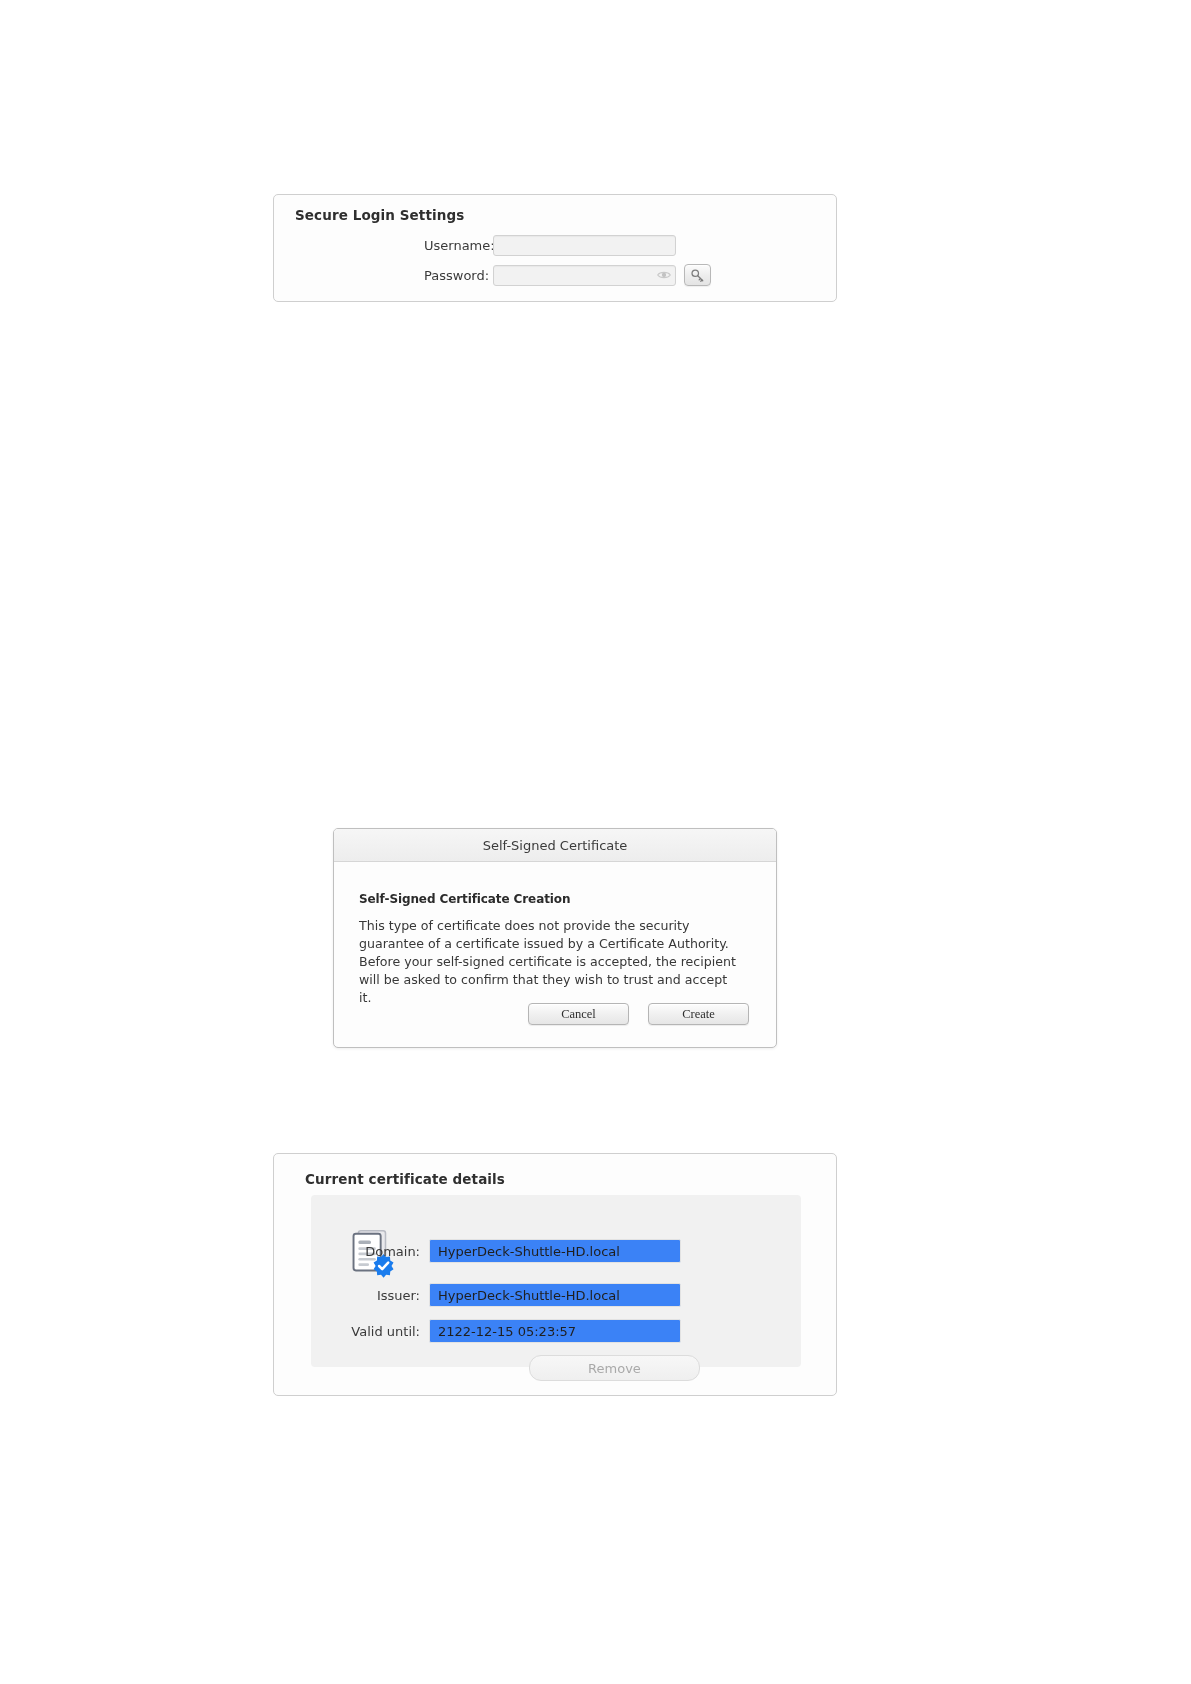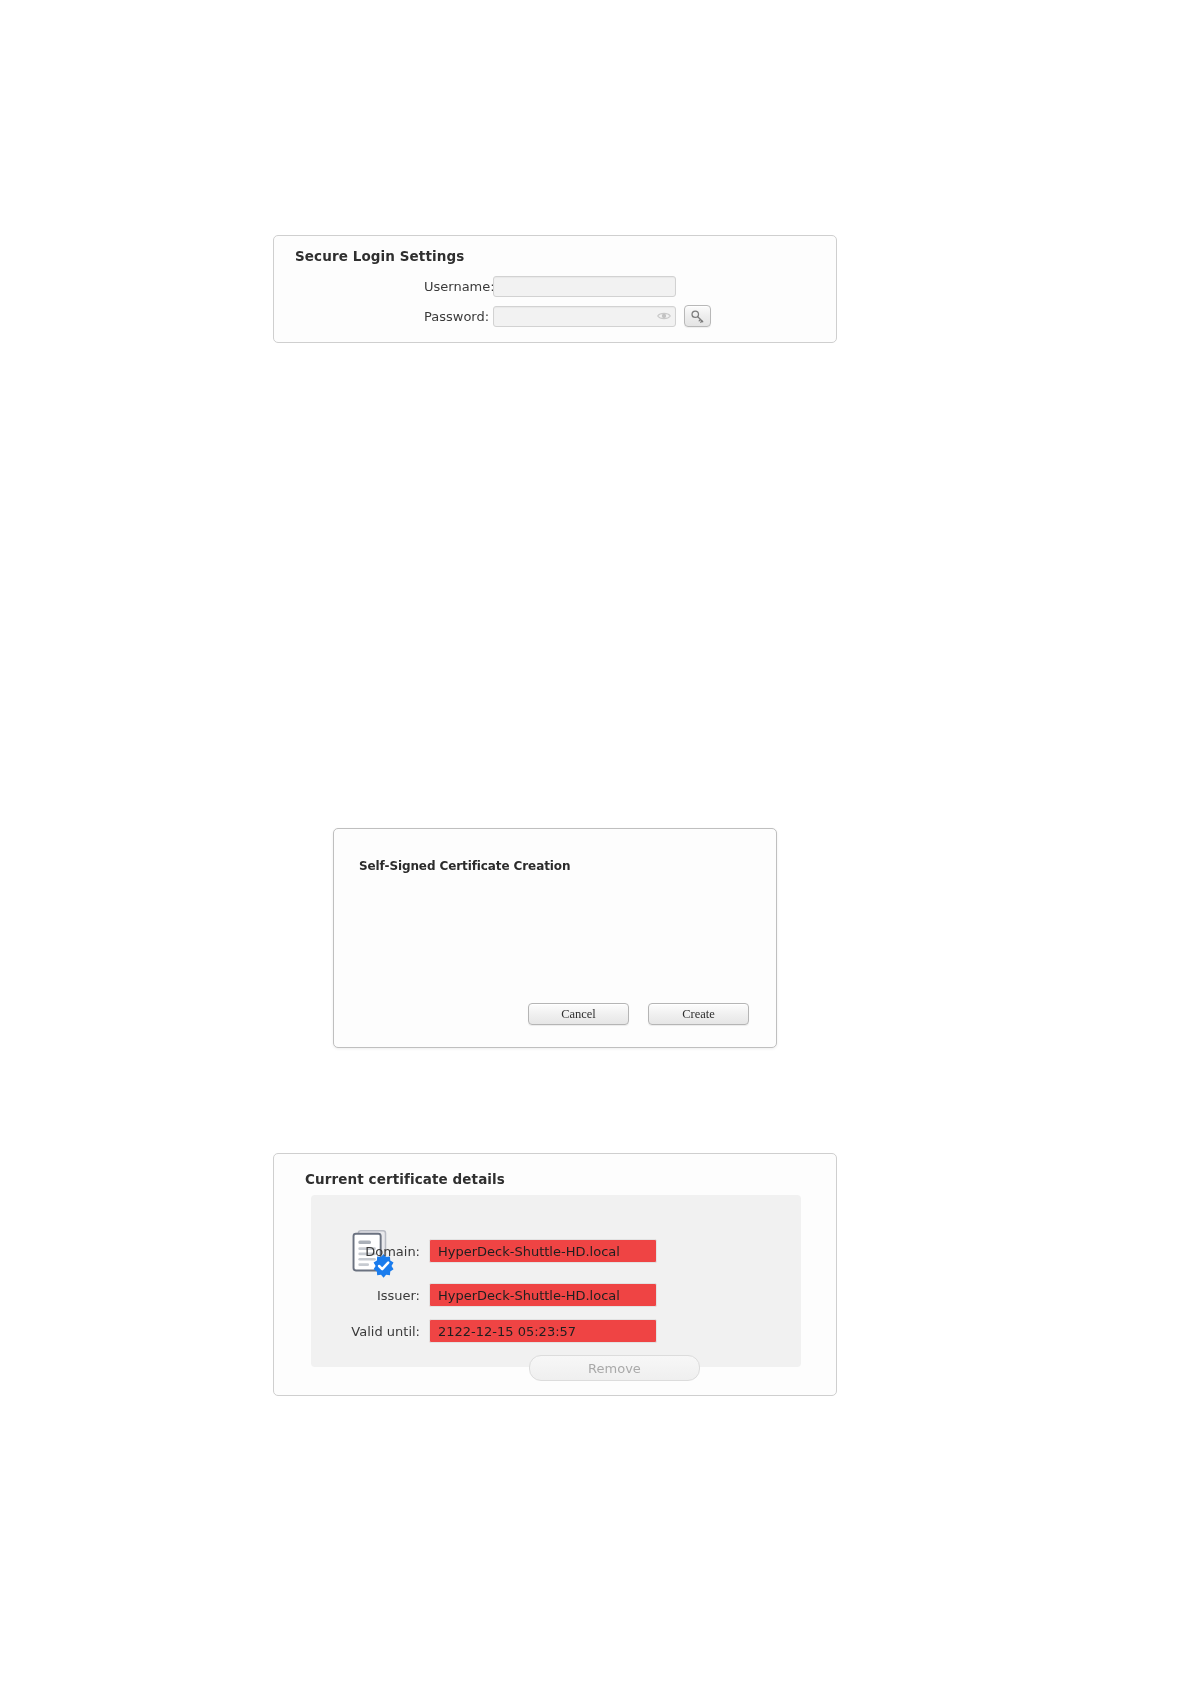--- a/index.html
+++ b/index.html
@@ -30,21 +30,20 @@
     color: #2f2f2f;
     letter-spacing: 0.1px;
   }
 
   
   #secure-login-panel {
     left: 273px;
     top: 194px;
     width: 564px;
     height: 108px;
-    margin-top: 41px;
   }
   #secure-login-panel .panel-title {
     position: absolute;
     left: 21px;
     top: 12px;
   }
   .form-row {
     position: absolute;
     display: flex;
     align-items: center;
@@ -206,23 +205,23 @@
   .detail-label {
     font-size: 13px;
     color: #3a3a3a;
     text-align: right;
     width: 82px;
     margin-right: 9px;
     white-space: nowrap;
   }
   .detail-value {
     box-sizing: border-box;
-    width: 228px;
+    width: 252px;
     height: 24px;
-    background: #ef4444;
+    background: #3b82f6;
     border: 1px solid #e2e2e2;
     border-radius: 2px;
     font-size: 13px;
     color: #1f1f1f;
     padding: 0 8px;
     display: flex;
     align-items: center;
     white-space: nowrap;
     overflow: hidden;
   }
@@ -274,23 +273,27 @@
         <path d="M14 14 L12.2 15.8" stroke="#7c7c7c" stroke-width="1.7" stroke-linecap="round"></path>
         <path d="M16 16 L14.4 17.6" stroke="#7c7c7c" stroke-width="1.7" stroke-linecap="round"></path>
       </svg>
     </div>
   </div>
 
 </div>
 
 <div id="cert-dialog">
 
+  <div id="cert-dialog-titlebar">
+    <span id="cert-dialog-title">Self-Signed Certificate</span>
+  </div>
 
   <div id="cert-dialog-body">
     <h2 id="cert-heading">Self-Signed Certificate Creation</h2>
+    <p id="cert-paragraph">This type of certificate does not provide the security guarantee of a certificate issued by a Certificate Authority. Before your self-signed certificate is accepted, the recipient will be asked to confirm that they wish to trust and accept it.</p>
   </div>
 
   <div id="cert-dialog-buttons">
     <button class="dlg-button">Cancel</button>
     <button class="dlg-button">Create</button>
   </div>
 
 </div>
 
 <div class="panel" id="cert-details-panel">

